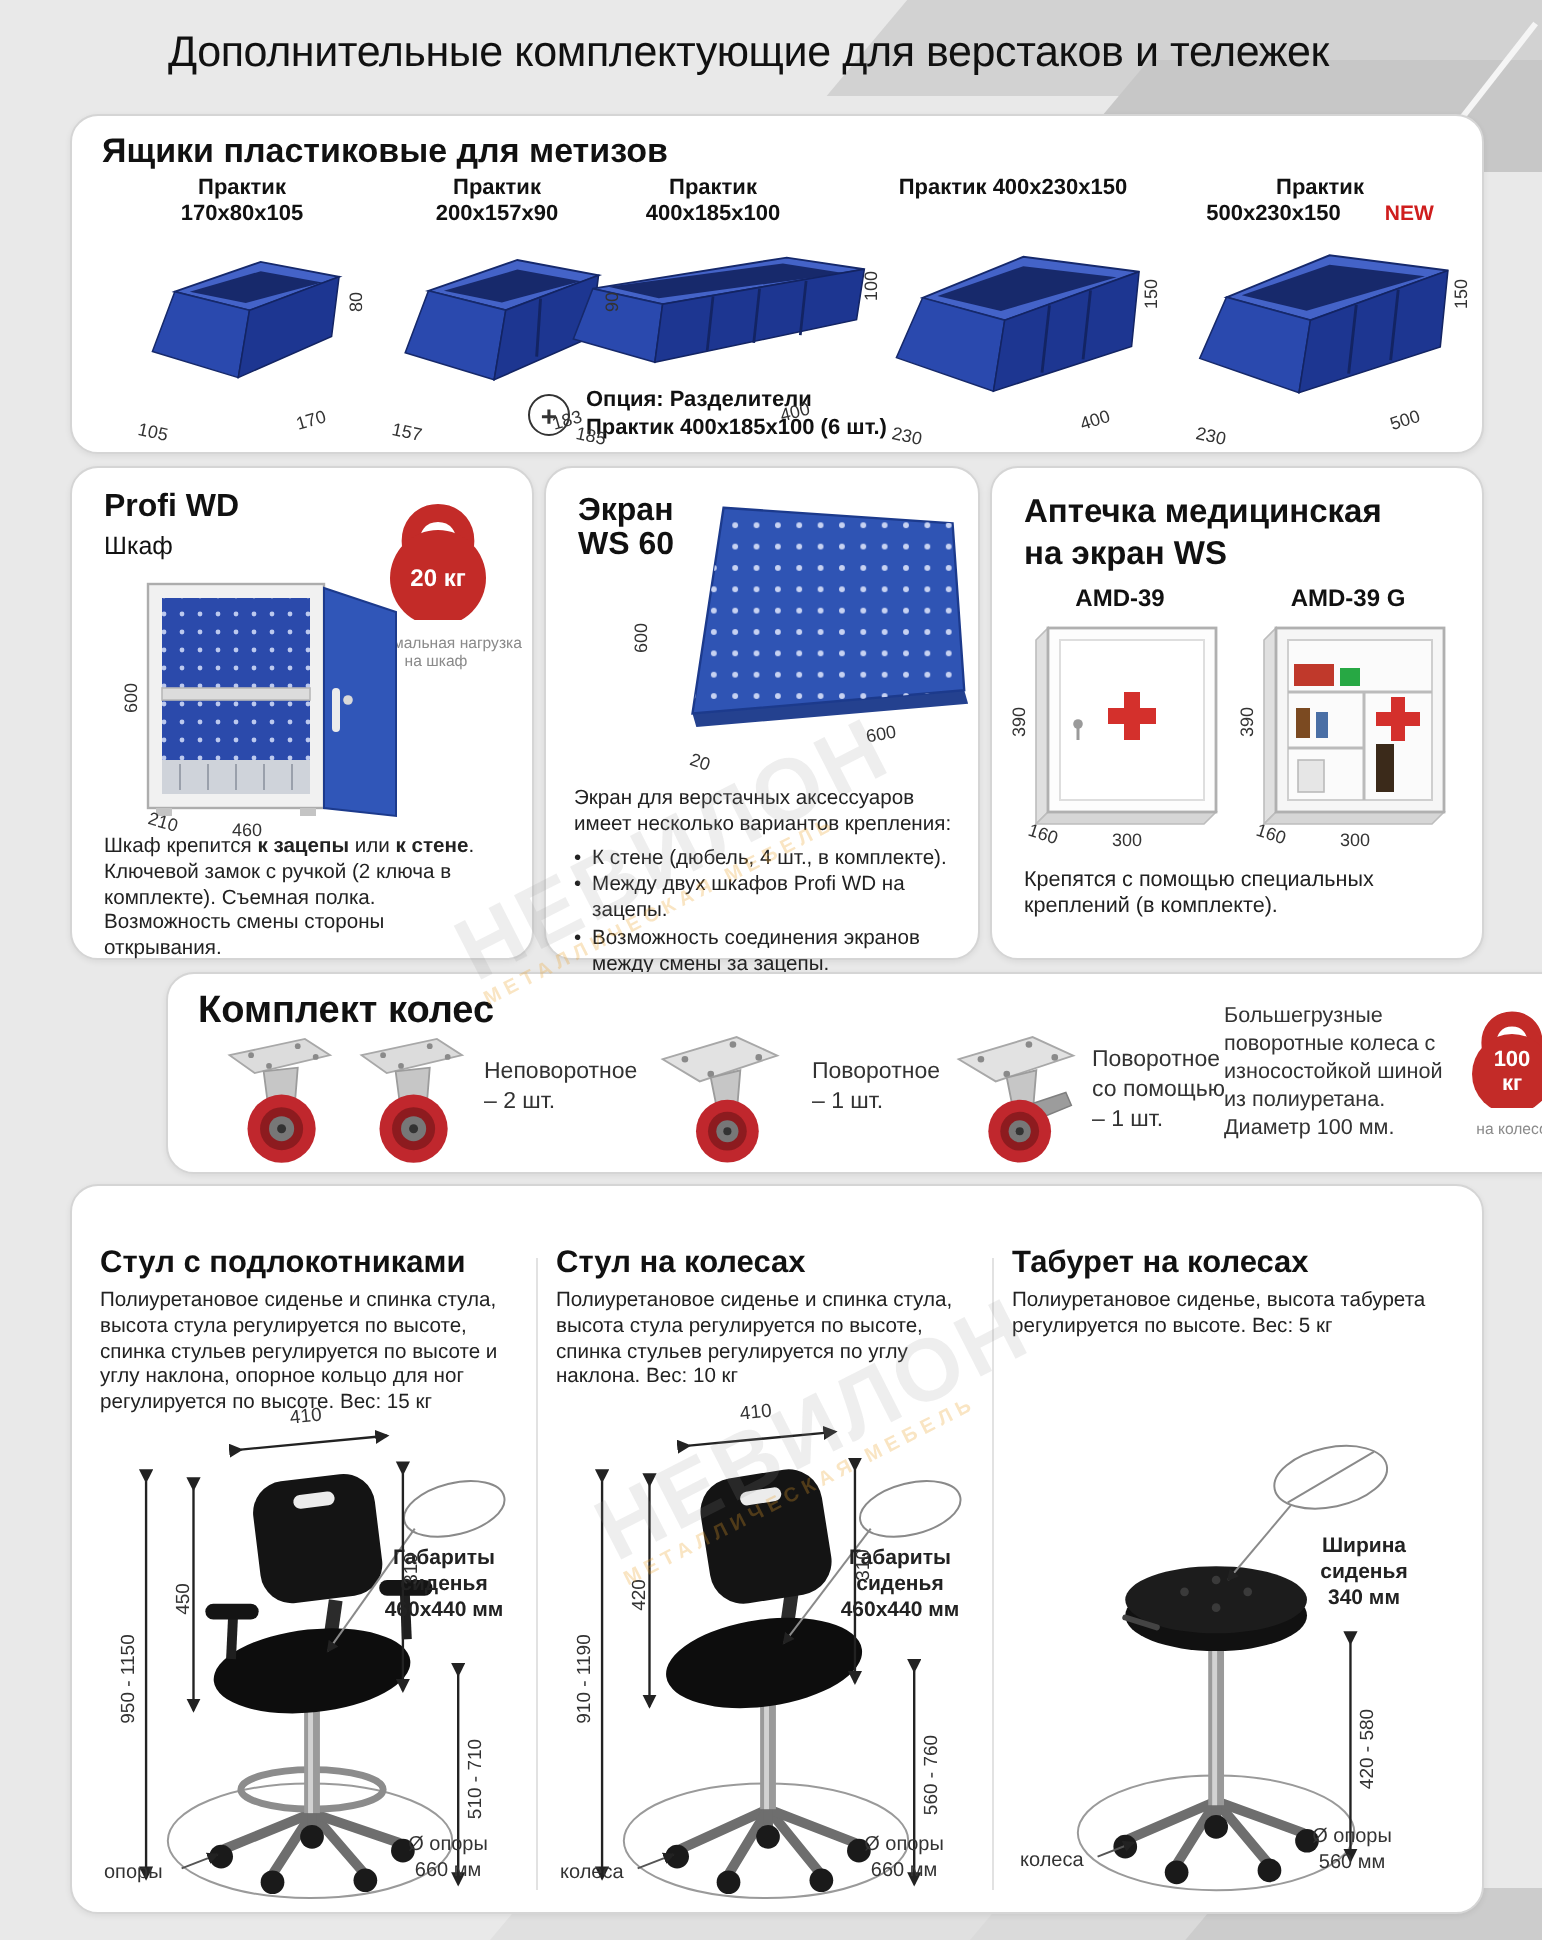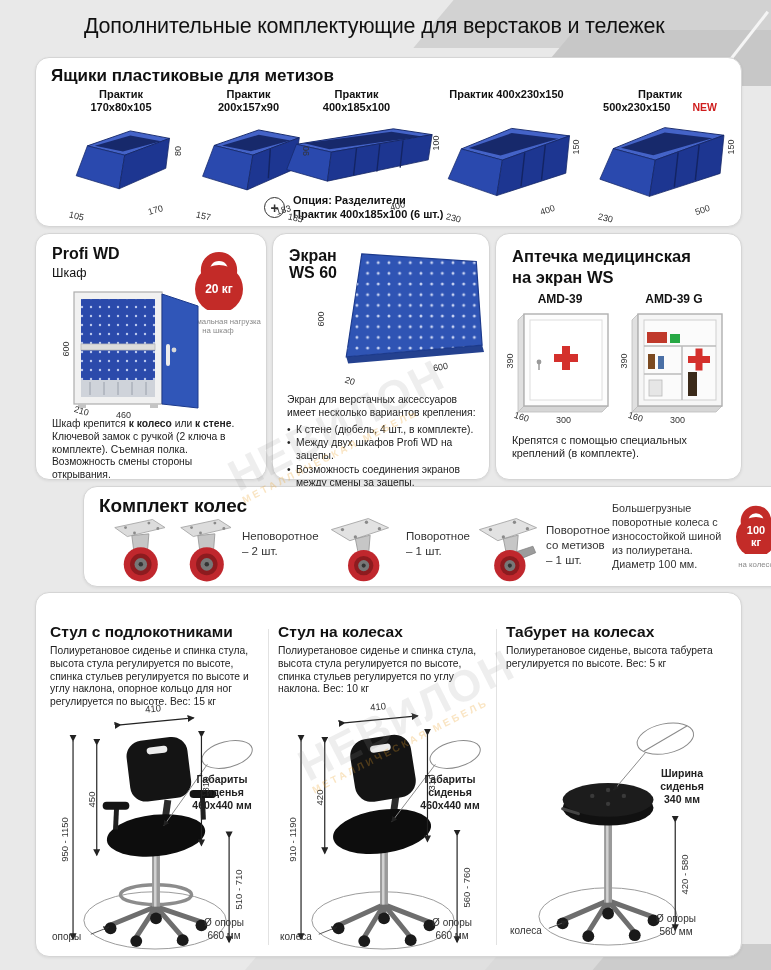--- a/index.html
+++ b/index.html
@@ -212,21 +212,21 @@
       <rect x="114" y="58" width="4" height="22" rx="2" fill="#ececec"></rect>
       <circle cx="122" cy="64" r="2.4" fill="#d9d9d9"></circle>
       <rect x="26" y="118" width="8" height="4" fill="#c4c4c4"></rect>
       <rect x="98" y="118" width="8" height="4" fill="#c4c4c4"></rect>
     </svg>
     <span class="dim vdim" style="left:22px;top:110px;">600</span>
     <span class="dim" style="left:38px;top:172px;transform:rotate(16deg);">210</span>
     <span class="dim" style="left:80px;top:176px;">460</span>
 
     <p class="body-text" style="position:absolute;left:16px;top:184px;width:200px;margin:0;">
-      <span>Шкаф крепится </span><b>к колесо</b><span> или </span><b>к стене</b><span>. Ключевой замок с ручкой (2 ключа в комплекте). Съемная полка. Возможность смены стороны открывания.</span>
+      <span>Шкаф крепится </span><b>к зацепы</b><span> или </span><b>к стене</b><span>. Ключевой замок с ручкой (2 ключа в комплекте). Съемная полка. Возможность смены стороны открывания.</span>
     </p>
   </div>
 
   <div class="panel" style="left:272px;top:233px;width:216px;height:245px;">
     <div style="position:absolute;left:16px;top:14px;">
       <h3 class="card-title">
         <div>Экран</div>
         <div>WS 60</div>
       </h3>
     </div>
@@ -361,21 +361,21 @@
         <circle cx="30" cy="26" r="1.8" fill="#8a8a8a"></circle>
       <polygon points="30,28 46,24 44,48 34,48" fill="#c6c6c6" stroke="#9c9c9c" stroke-width="1"></polygon>
       <polygon points="44,42 62,36 65,43 48,50" fill="#9c9c9c" stroke="#7f7f7f" stroke-width="0.8"></polygon>
       <circle cx="37" cy="57" r="17" fill="#c0272d"></circle>
       <circle cx="37" cy="57" r="10.5" fill="#8d1b1f"></circle>
       <circle cx="37" cy="57" r="6" fill="#777777"></circle>
       <circle cx="37" cy="57" r="2.2" fill="#333333"></circle>
     </svg>
     <div class="wheel-label" style="left:462px;top:36px;">
       <div>Поворотное</div>
-      <div>со метизов</div>
+      <div>со помощью</div>
       <div>– 1 шт.</div>
     </div>
 
     <div class="wheel-label" style="left:528px;top:14px;width:112px;font-size:10.8px;">Большегрузные поворотные колеса с износостойкой шиной из полиуретана. Диаметр 100 мм.</div>
 
     <div class="kb" style="left:646px;top:12px;width:52px;height:60px;">
       <svg width="52" height="60" viewBox="0 0 52 60">
         <path d="M15,27 C10,5 42,5 37,27" stroke="#c32b28" stroke-width="7.5" fill="none" stroke-linecap="round"></path>
         <circle cx="26" cy="38" r="20" fill="#c32b28"></circle>
         <rect x="2" y="55" width="48" height="6" fill="#ffffff"></rect>

